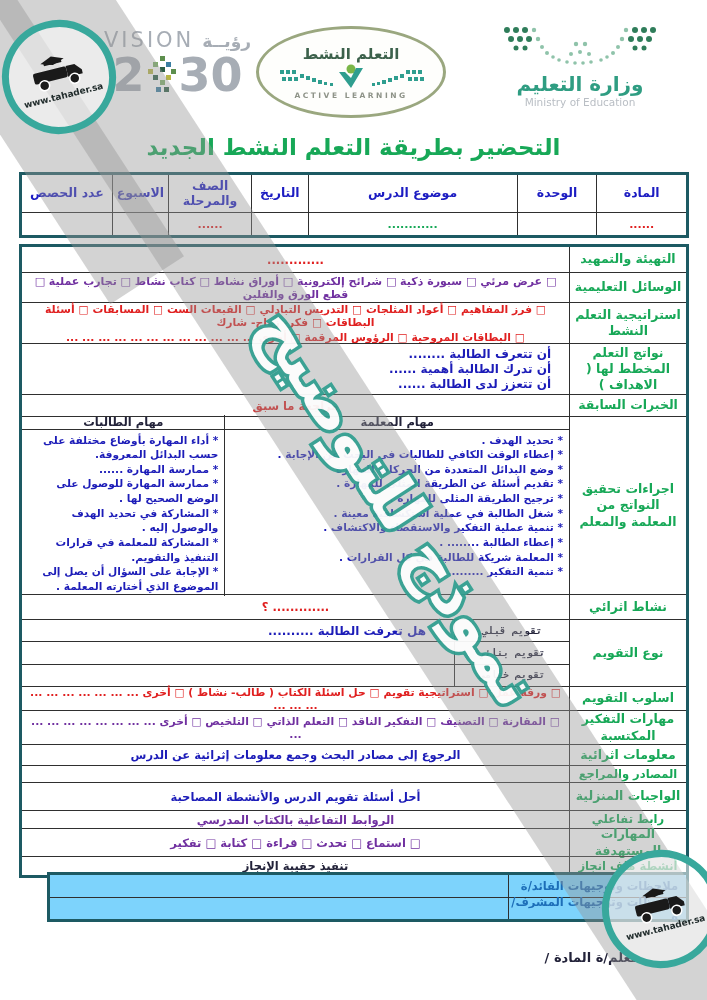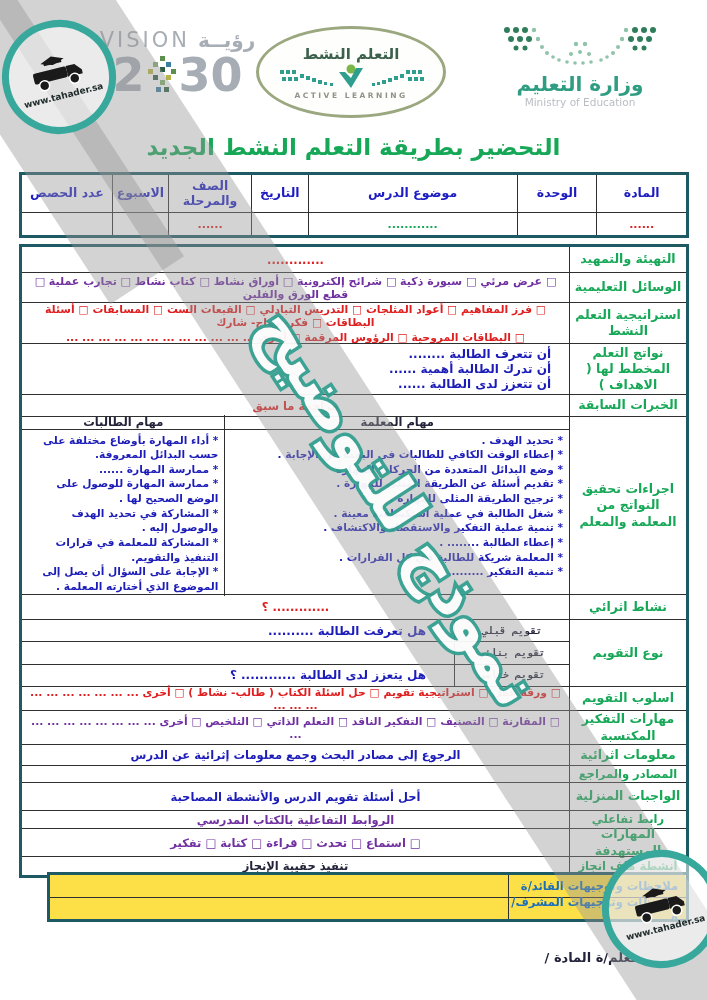--- a/index.html
+++ b/index.html
@@ -20,21 +20,21 @@
          align-items:center;justify-content:center;pointer-events:none;}
   .stamp-top{left:2px;top:20px;width:114px;height:114px;transform:rotate(-14deg);}
   .stamp-bottom{left:602px;top:850px;width:118px;height:118px;transform:rotate(-14deg);}
   .stamp .url{font-size:9px;font-weight:bold;color:#1f2a2a;direction:ltr;margin-top:1px;}
 
   
   .hdr{position:absolute;top:0;left:0;right:0;height:130px;z-index:2;}
   .vision{position:absolute;left:90px;top:28px;width:175px;direction:ltr;color:#a7adb5;text-align:center;}
   .vision .row1{display:flex;align-items:baseline;justify-content:center;gap:8px;}
   .vision .v-en{font-size:21px;letter-spacing:3px;}
-  .vision .v-ar{font-size:20px;font-weight:bold;}
+  .vision .v-ar{font-size:17px;font-weight:bold;}
   .vision .row2{display:flex;align-items:center;justify-content:center;font-size:46px;font-weight:bold;line-height:1;}
   .oval{position:absolute;left:256px;top:26px;width:190px;height:92px;border:3px solid #9aa77f;
         border-radius:50%;background:#fefefc;display:flex;flex-direction:column;align-items:center;
         justify-content:center;gap:1px;}
   .oval .ar{font-size:15px;font-weight:bold;color:#3c614b;}
   .oval .en{font-size:7.5px;letter-spacing:2.5px;color:#8e9388;font-weight:bold;}
   .ministry{position:absolute;right:22px;top:22px;width:210px;text-align:center;}
   .ministry .ar{font-size:20px;font-weight:bold;color:#2f9d82;margin-top:2px;}
   .ministry .en{font-size:10.5px;color:#b9bec4;direction:ltr;}
 
@@ -85,21 +85,21 @@
   
   .atype{flex-direction:column;padding:0;align-items:stretch;}
   .arow{display:flex;flex:1;border-top:1px solid #2f2f2f;}
   .arow:first-child{border-top:none;}
   .akind{width:115px;flex:0 0 115px;border-left:1px solid #2f2f2f;display:flex;align-items:center;
          justify-content:center;font-size:10px;font-weight:bold;color:#23233a;font-family:Liberation Mono, monospace;}
   .aq{flex:1;display:flex;align-items:center;justify-content:flex-start;text-align:right;
       padding-right:28px;font-size:12px;font-weight:bold;color:#1c1cb8;}
 
   
-  .notes{position:absolute;top:872px;right:18px;left:19px;border:3px solid #1d5a63;background:#fde047;z-index:2;margin-left:28px;}
+  .notes{position:absolute;top:872px;right:18px;left:19px;border:3px solid #1d5a63;background:#7dd3fc;z-index:2;margin-left:28px;}
   .nrow{display:flex;height:22px;border-top:1px solid #2f2f2f;}
   .nrow:first-child{border-top:none;}
   .nlabel{width:178px;flex:0 0 178px;border-left:1px solid #2f2f2f;display:flex;align-items:center;
           justify-content:flex-start;padding-right:8px;font-size:11.5px;font-weight:bold;color:#1c6eb8;}
   .nempty{flex:1;}
 
   .signature{position:absolute;top:950px;right:68px;font-size:13px;font-weight:bold;color:#23233a;z-index:2;}
 
   svg{display:block;}
 </style>
@@ -359,21 +359,20 @@
       <div class="mcontent atype">
         <div class="arow">
           <div class="akind">تقويم قبلي</div>
           <div class="aq">هل تعرفت الطالبة ..........</div>
         </div>
         <div class="arow">
           <div class="akind">تقويم بنائي</div>
         </div>
         <div class="arow">
           <div class="akind">تقويم ختامي</div>
-          <div class="aq">هل يتعزز لدى الطالبة  ............ ؟</div>
         </div>
       </div>
     </div>
 
     <div class="mrow" style="height:24px;">
       <div class="mlabel">اسلوب التقويم</div>
       <div class="mcontent red" style="font-size:10.8px;">□ ورقة عمل  □ استراتيجية تقويم  □ حل اسئلة الكتاب ( طالب- نشاط )   □ أخرى ... ... ... ... ... ... ... ... ... ...</div>
     </div>
 
     <div class="mrow" style="height:34px;">

